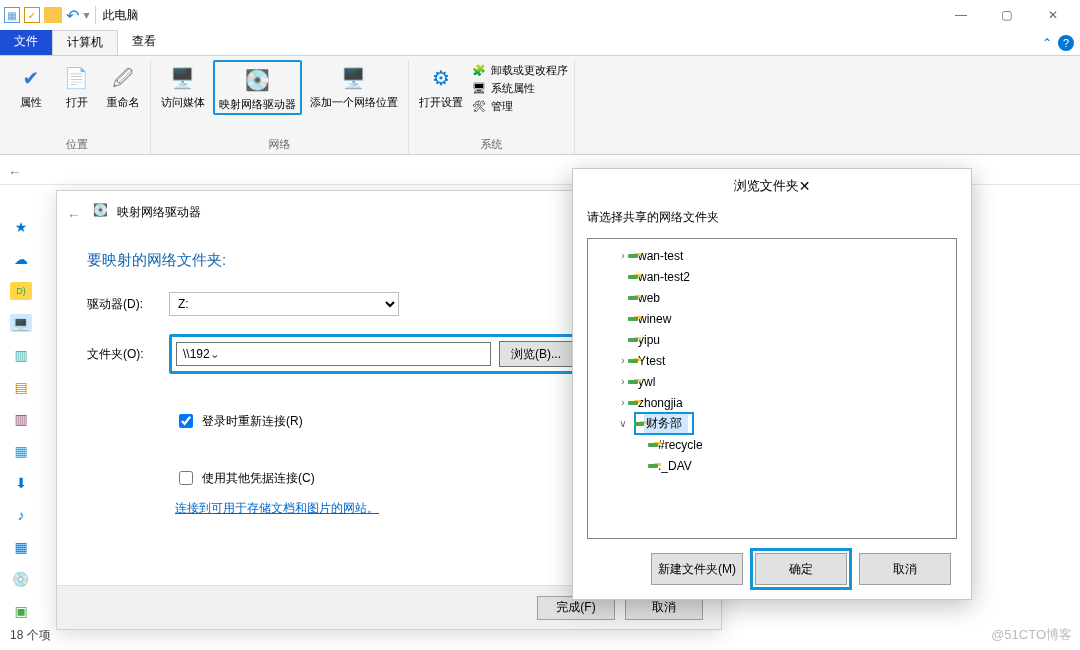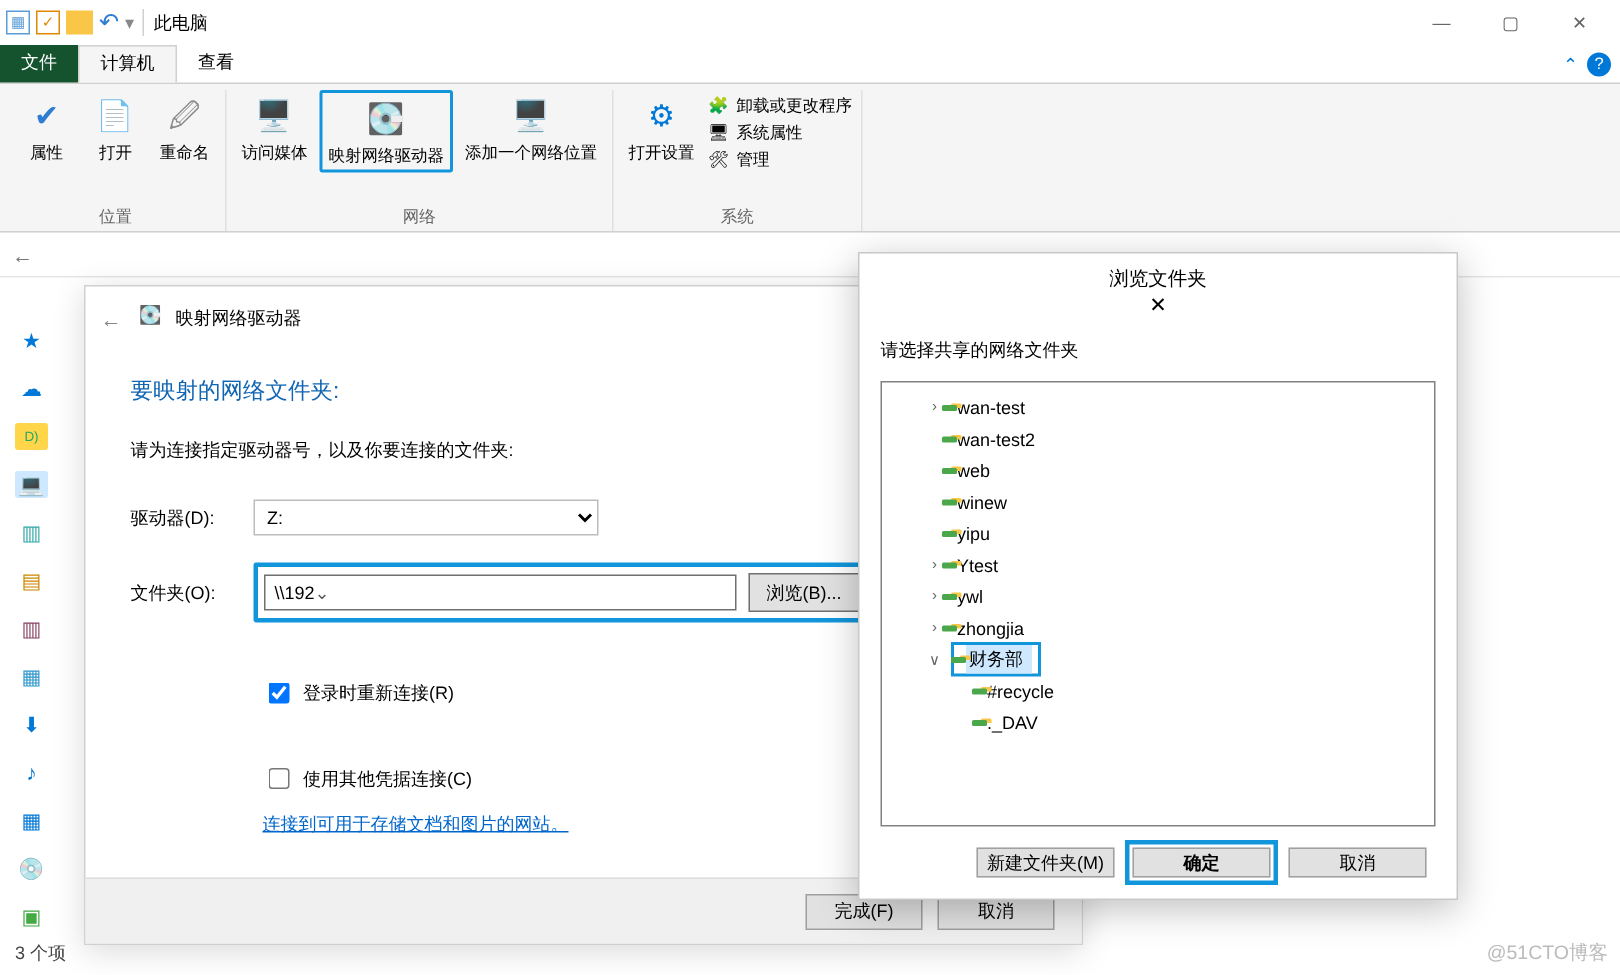--- a/index.html
+++ b/index.html
@@ -10,21 +10,21 @@
   .title-bar .qat { display: flex; gap: 4px; align-items: center; }
   .title-bar .qat .qbtn { width: 16px; height: 16px; border: 1px solid #5a9cd6; display: inline-flex; align-items: center; justify-content: center; background: #fff; font-size: 10px; color: #5a9cd6; }
   .title-bar .undo { color: #2d7dd2; font-size: 16px; padding: 0 4px; }
   .title-bar .divider { width: 1px; height: 18px; background: #d0d0d0; margin: 0 6px; }
   .title-bar .win-controls { margin-left: auto; display: flex; }
   .title-bar .win-controls div { width: 46px; height: 30px; display: flex; align-items: center; justify-content: center; color: #666; font-size: 12px; }
 
   
   .tab-row { height: 25px; display: flex; align-items: stretch; border-bottom: 0; }
   .tab { padding: 3px 14px; font-size: 12px; cursor: pointer; }
-  .tab.file { background: #14532d; color: #fff; }
+  .tab.file { background: #1d4ed8; color: #fff; }
   .tab.active { background: #f5f5f5; border: 1px solid #d0d0d0; border-bottom: none; }
   .tab-right { margin-left: auto; display: flex; align-items: center; padding-right: 6px; gap: 6px; }
   .help-circle { width: 16px; height: 16px; border-radius: 50%; background: #0078d7; color: #fff; display: flex; align-items: center; justify-content: center; font-size: 11px; }
 
   
   .ribbon { height: 100px; background: #f5f5f5; border-top: 1px solid #d0d0d0; border-bottom: 1px solid #d0d0d0; display: flex; padding: 4px 4px 0 4px; }
   .group { display: flex; flex-direction: column; align-items: center; border-right: 1px solid #e0e0e0; padding: 0 6px; }
   .group-items { display: flex; height: 78px; gap: 4px; align-items: flex-start; }
   .group-label { font-size: 11px; color: #666; margin-top: auto; padding-bottom: 2px; }
   .rbtn { display: flex; flex-direction: column; align-items: center; justify-content: flex-start; padding: 2px 4px; min-width: 42px; text-align: center; font-size: 11px; line-height: 13px; gap: 2px; cursor: pointer; }
@@ -59,34 +59,34 @@
   .wizard .folder-combo button { height: 26px; width: 74px; border: 1px solid #707070; background: #e1e1e1; font-size: 12px; cursor: pointer; }
   .wizard .example { margin-left: 88px; font-size: 12px; margin-top: -6px; margin-bottom: 14px; color: #000; }
   .wizard .chk-row { margin-left: 88px; display: flex; align-items: center; gap: 6px; font-size: 12px; margin-bottom: 12px; margin-top: 37px; }
   .wizard .chk-row input { width: 14px; height: 14px; }
   .wizard .link { margin-left: 88px; font-size: 12px; color: #0066cc; text-decoration: underline; cursor: pointer; }
   .wizard .w-foot { position: absolute; bottom: 0; left: 0; right: 0; height: 44px; display: flex; justify-content: flex-end; align-items: center; gap: 10px; padding: 0 18px; background: #f0f0f0; border-top: 1px solid #ddd; }
   .wizard .w-foot button { height: 24px; min-width: 78px; border: 1px solid #a0a0a0; background: #e1e1e1; font-size: 12px; cursor: pointer; }
 
   
   .browse { position: absolute; left: 572px; top: 168px; width: 400px; height: 432px; background: #fff; border: 1px solid #c8c8c8; box-shadow: 0 6px 24px rgba(0,0,0,.25); display: flex; flex-direction: column; }
-  .browse .b-title { display: flex; align-items: center; justify-content: center; padding: 8px 10px; font-size: 13px; flex-direction: column; }
+  .browse .b-title { display: flex; align-items: center; justify-content: center; padding: 8px 10px; font-size: 13px; }
   .browse .b-title .x { font-size: 14px; cursor: pointer; }
   .browse .b-sub { padding: 6px 14px 12px 14px; font-size: 12px; }
   .browse .b-tree { margin: 0 14px; border: 1px solid #828282; flex: 1; overflow-y: scroll; overflow-x: hidden; padding: 6px 0; font-size: 12px; }
   .browse .tree-item { display: flex; align-items: center; gap: 4px; height: 21px; padding-right: 6px; cursor: pointer; }
   .browse .tree-item .exp { width: 14px; text-align: center; color: #666; font-size: 10px; }
   .browse .tree-item.depth1 { padding-left: 28px; }
   .browse .tree-item.depth2 { padding-left: 48px; }
   .browse .tree-item.selected { }
   .browse .tree-item.selected .sel-wrap { border: 2px solid #1296db; padding: 0 4px; display: inline-flex; align-items: center; gap: 4px; }
   .browse .tree-item.selected .flabel { background: #cde8ff; padding: 1px 6px 1px 2px; }
   .browse .b-foot { display: flex; justify-content: flex-end; gap: 12px; padding: 14px 20px; align-items: center; }
-  .browse .b-foot button { height: 20px; min-width: 92px; border: 1px solid #a0a0a0; background: #e1e1e1; font-size: 12px; cursor: pointer; }
-  .browse .b-foot button.ok { outline: 3px solid #1296db; outline-offset: 2px; font-weight: bold; }
+  .browse .b-foot button { height: 32px; min-width: 92px; border: 1px solid #a0a0a0; background: #e1e1e1; font-size: 12px; cursor: pointer; }
+  .browse .b-foot button.ok { outline: 3px solid #1296db; outline-offset: 2px; }
 
   
   .watermark { position: absolute; left: 330px; top: 280px; font-size: 80px; font-weight: 700; color: rgba(130,150,130,.25); font-family: Arial, sans-serif; letter-spacing: -2px; pointer-events: none; display: flex; align-items: center; }
   .watermark .leaf { color: rgba(120,180,90,.35); font-size: 60px; }
   .credit { position: absolute; right: 8px; bottom: 6px; color: #bbb; font-size: 13px; }
   .item-count { position: absolute; left: 10px; bottom: 6px; font-size: 12px; color: #444; }
 
   
   .folder-gl { width: 16px; height: 13px; background: linear-gradient(#ffe49c,#f9c647); border-radius: 1px; position: relative; }
   .folder-gl::before { content:""; position:absolute; top:-3px; left:0; width:7px; height:3px; background:#f9c647; border-radius:1px 1px 0 0; }
@@ -208,21 +208,20 @@
 </div>
 
 <div class="wizard">
   <span class="w-back">←</span>
   <div class="w-head">
     <span class="w-ico">💽</span>
     <span>映射网络驱动器</span>
   </div>
   <div class="w-body">
     <h2>要映射的网络文件夹:</h2>
-    <div class="note">请为连接指定驱动器号，以及你要连接的文件夹:</div>
     <div class="form-row">
       <span class="lbl">驱动器(D):</span>
       <select class="drive"><option>Z:</option></select>
     </div>
     <div class="form-row">
       <span class="lbl">文件夹(O):</span>
       <span class="folder-combo">
         <span class="combo-input">
           <span>\\192</span>
           <span class="caret">⌄</span>
@@ -311,14 +310,14 @@
         <span class="flabel">._DAV</span>
       </div>
     </div>
   <div class="b-foot">
     <button>新建文件夹(M)</button>
     <button class="ok">确定</button>
     <button>取消</button>
   </div>
 </div>
 
-<div class="item-count">3 个项</div>
+<div class="item-count">18 个项</div>
 <div class="credit">@51CTO博客</div>
 
 </body></html>

